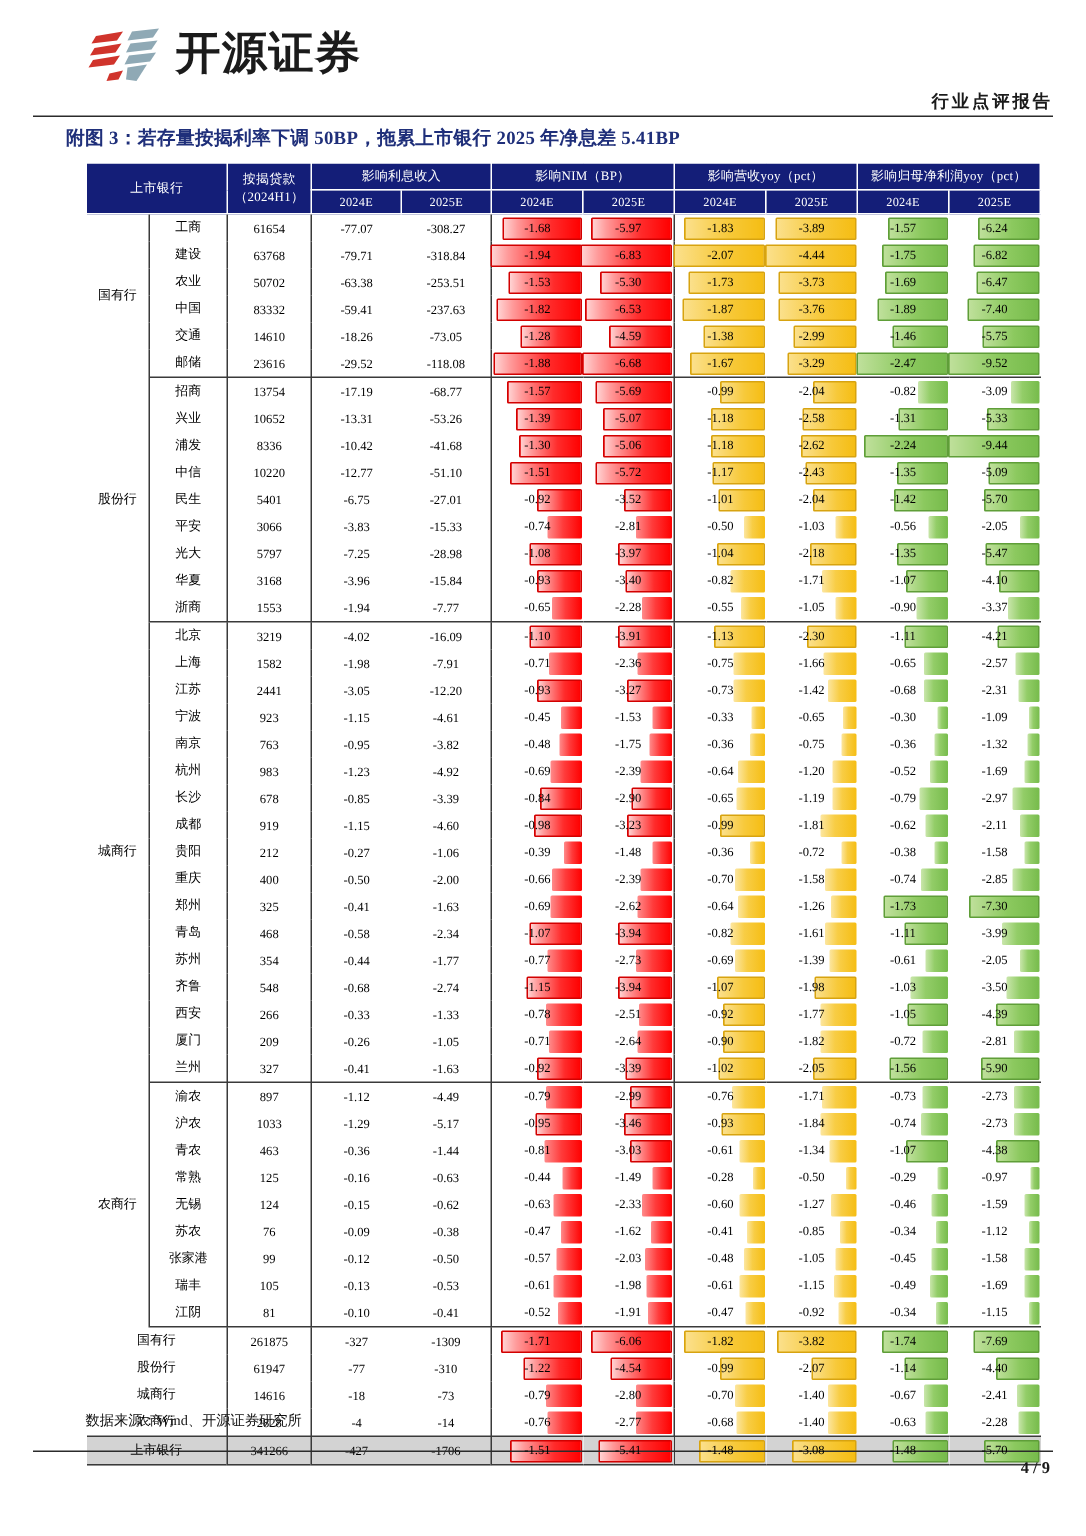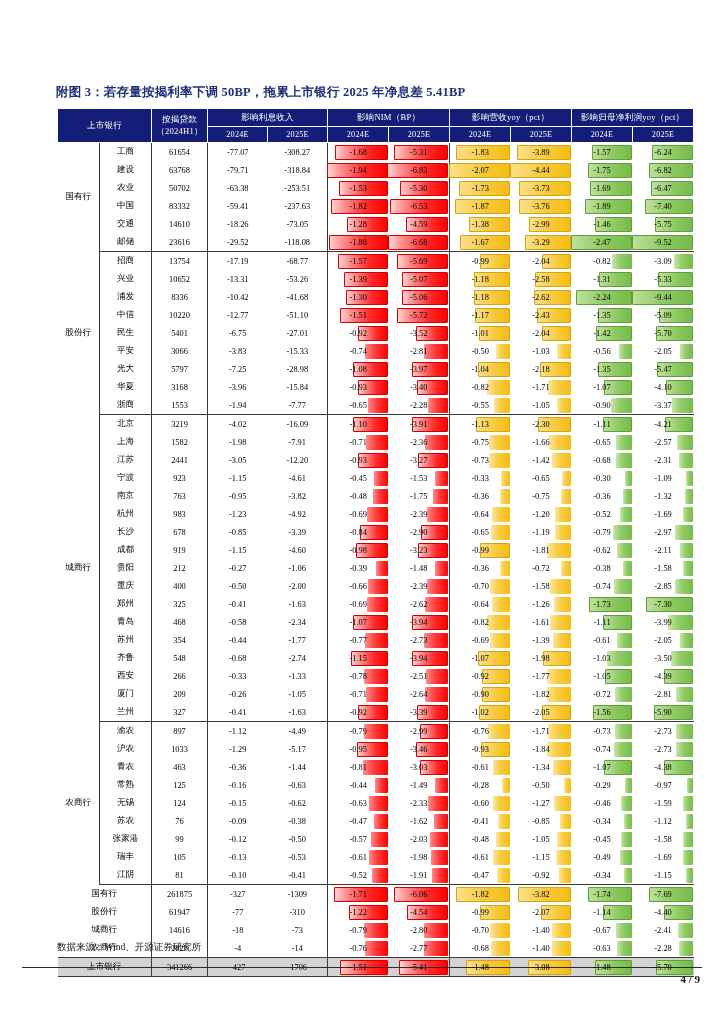--- a/index.html
+++ b/index.html
@@ -24,21 +24,21 @@
   }
   .hdr-right{
     position:absolute;right:22px;top:60px;
     font-size:11.5px;font-weight:bold;letter-spacing:2px;
     color:#1a1a1a;
   }
   .hdr-rule{position:absolute;left:22px;right:22px;top:77px;height:1.4px;background:#2b2b2b;}
 
   
   .fig-title{
-    position:absolute;left:56px;top:84px;
+    position:absolute;left:44px;top:84px;
     font-size:12.5px;font-weight:bold;color:#1f2f7a;
     letter-spacing:.2px;white-space:nowrap;text-align:center;
   }
 
   
   .tbl-wrap{position:absolute;left:57px;top:108px;width:611px;}
   table.dt{border-collapse:collapse;width:611px;table-layout:fixed;font-size:8.4px;}
   table.dt td,table.dt th{padding:0;margin:0;}
 
   
@@ -119,20 +119,41 @@
   .foot-right{
     position:absolute;right:24px;top:973px;
     font-size:11px;font-weight:bold;color:#1a1a1a;
   }
 </style>
 </head>
 <body>
 
 <div class="page">
 
+  <div class="hdr">
+    <div class="logo">
+      <span class="logo-mark">
+        <svg width="52" height="40" viewBox="0 0 52 40">
+          <g>
+            <path d="M6 8 L24 5 L20 11 L3 13 Z" fill="#d0342c"></path>
+            <path d="M5 16 L23 13 L19 19 L2 21 Z" fill="#d0342c"></path>
+            <path d="M4 24 L22 21 L18 27 L1 29 Z" fill="#d0342c"></path>
+            <path d="M15 33 L24 31 L21 37 L13 38 Z" fill="#d0342c"></path>
+            <path d="M30 5 L48 3 L44 9 L27 11 Z" fill="#8fa9b5"></path>
+            <path d="M29 13 L47 11 L43 17 L26 19 Z" fill="#8fa9b5"></path>
+            <path d="M28 21 L46 19 L42 25 L25 27 Z" fill="#8fa9b5"></path>
+            <path d="M27 29 L40 27 L33 38 L26 37 Z" fill="#8fa9b5"></path>
+          </g>
+        </svg>
+      </span>
+      <span class="logo-text">开源证券</span>
+    </div>
+    <div class="hdr-right">行业点评报告</div>
+    <div class="hdr-rule"></div>
+  </div>
 
   <div class="fig-title">附图 3：若存量按揭利率下调 50BP，拖累上市银行 2025 年净息差 5.41BP</div>
 
   <div class="tbl-wrap">
     <table class="dt">
       <colgroup>
         <col style="width:42px">
           <col style="width:52px">
           <col style="width:56px">
         <col style="width:60px">
@@ -173,21 +194,21 @@
             <td class="bank">工商</td>
             <td class="num bd">61654</td>
             <td class="num">-77.07</td>
             <td class="num bd">-308.27</td>
             <td class="bar-cell">
               <div class="bar red" style="width: 51px;"></div>
               <div class="v">-1.68</div>
             </td>
             <td class="bar-cell bd">
               <div class="bar red" style="width: 52px;"></div>
-              <div class="v">-5.31</div>
+              <div class="v">-5.97</div>
             </td>
             <td class="bar-cell">
               <div class="bar amber" style="width: 52px;"></div>
               <div class="v">-1.83</div>
             </td>
             <td class="bar-cell">
               <div class="bar amber" style="width: 52px;"></div>
               <div class="v">-3.89</div>
             </td>
             <td class="bar-cell">

